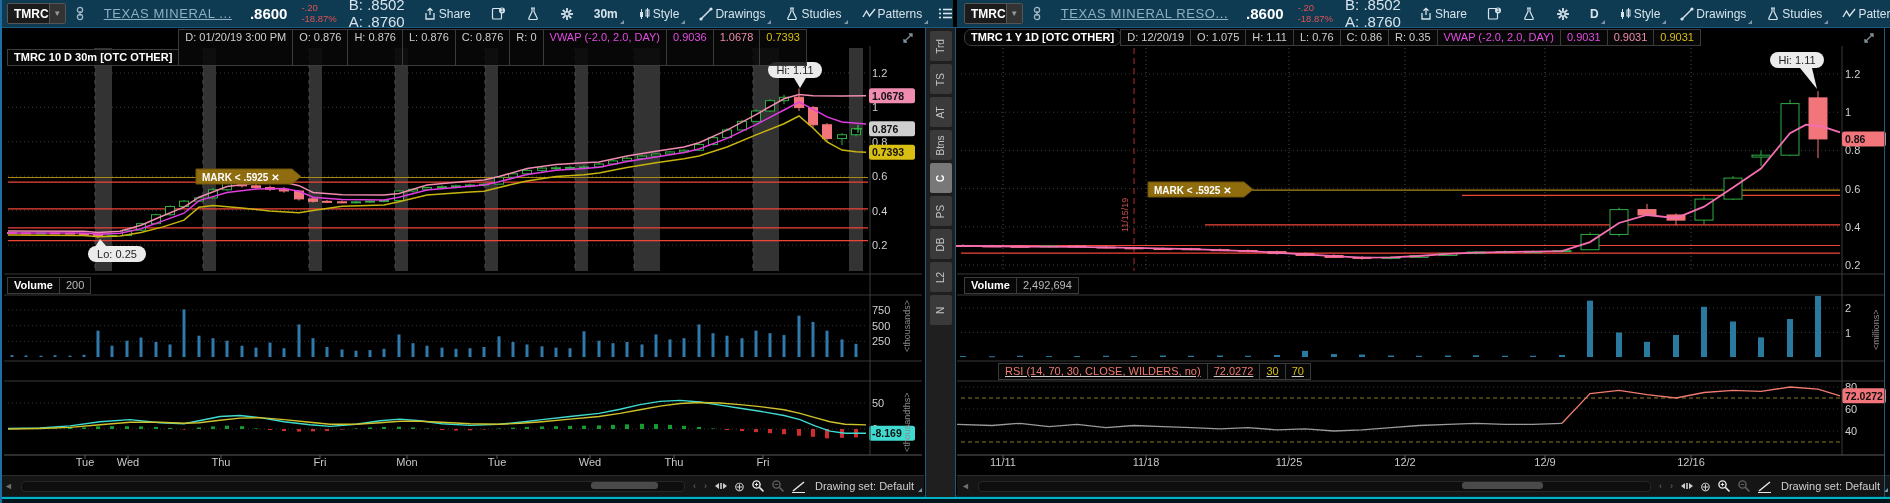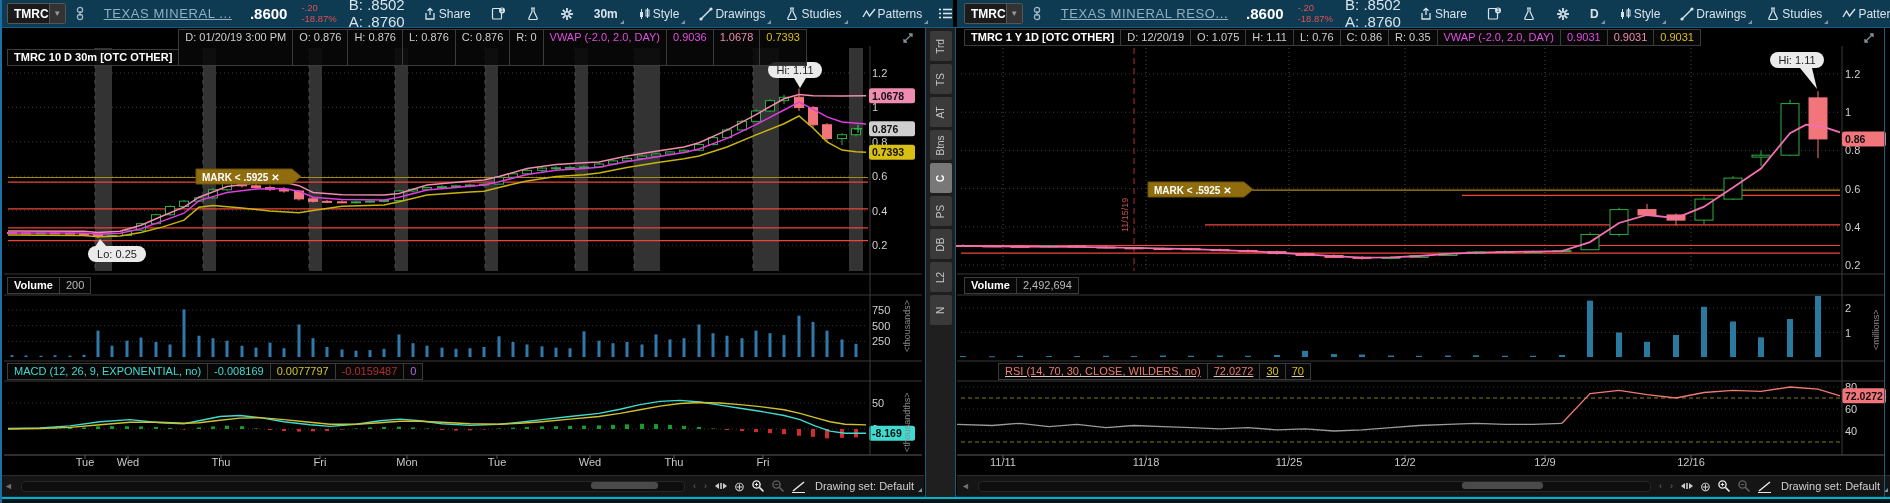--- a/index.html
+++ b/index.html
@@ -839,46 +839,39 @@
       <div class="hcell">H: 0.876</div>
       <div class="hcell">L: 0.876</div>
       <div class="hcell">C: 0.876</div>
       <div class="hcell">R: 0</div>
       <div class="hcell" style="color: rgb(227, 77, 227);">VWAP (-2.0, 2.0, DAY)</div>
       <div class="hcell" style="color: rgb(227, 77, 227);">0.9036</div>
       <div class="hcell" style="color: rgb(240, 140, 176);">1.0678</div>
       <div class="hcell" style="color: rgb(217, 191, 18);">0.7393</div>
     </div>
   <div class="hrow hrow-main-r" id="hrow-main-r">
-      <div class="hcell b" style="color: rgb(255, 255, 255);">TMRC 1 Y 1D [OTC OTHER]</div>
+      <div class="hcell b" style="color: rgb(255, 255, 255); border-radius: 7px;">TMRC 1 Y 1D [OTC OTHER]</div>
       <div class="hcell">D: 12/20/19</div>
       <div class="hcell">O: 1.075</div>
       <div class="hcell">H: 1.11</div>
       <div class="hcell">L: 0.76</div>
       <div class="hcell">C: 0.86</div>
       <div class="hcell">R: 0.35</div>
       <div class="hcell" style="color: rgb(227, 77, 227);">VWAP (-2.0, 2.0, DAY)</div>
       <div class="hcell" style="color: rgb(227, 77, 227);">0.9031</div>
       <div class="hcell" style="color: rgb(240, 140, 176);">0.9031</div>
       <div class="hcell" style="color: rgb(217, 191, 18);">0.9031</div>
     </div>
   <div class="hrow hrow-vol-l" id="hrow-vol-l">
       <div class="hcell b" style="color: rgb(255, 255, 255);">Volume</div>
       <div class="hcell" style="color: rgb(185, 185, 185);">200</div>
     </div>
   <div class="hrow hrow-vol-r" id="hrow-vol-r">
       <div class="hcell b" style="color: rgb(255, 255, 255);">Volume</div>
       <div class="hcell" style="color: rgb(185, 185, 185);">2,492,694</div>
-    </div>
-  <div class="hrow hrow-st-l" id="hrow-st-l">
-      <div class="hcell" style="color: rgb(63, 219, 208);">MACD (12, 26, 9, EXPONENTIAL, no)</div>
-      <div class="hcell" style="color: rgb(63, 219, 208);">-0.008169</div>
-      <div class="hcell" style="color: rgb(207, 194, 44);">0.0077797</div>
-      <div class="hcell" style="color: rgb(176, 48, 48);">-0.0159487</div>
-      <div class="hcell" style="color: rgb(176, 107, 224);">0</div>
     </div>
   <div class="hrow hrow-st-r" id="hrow-st-r">
       <div class="hcell" style="color: rgb(239, 122, 112);">RSI (14, 70, 30, CLOSE, WILDERS, no)</div>
       <div class="hcell" style="color: rgb(239, 122, 112);">72.0272</div>
       <div class="hcell" style="color: rgb(217, 191, 18);">30</div>
       <div class="hcell" style="color: rgb(217, 191, 18);">70</div>
     </div>
 
   <span class="resize-ic" style="left:901px">
     <svg width="14" height="14" viewBox="0 0 14 14">

